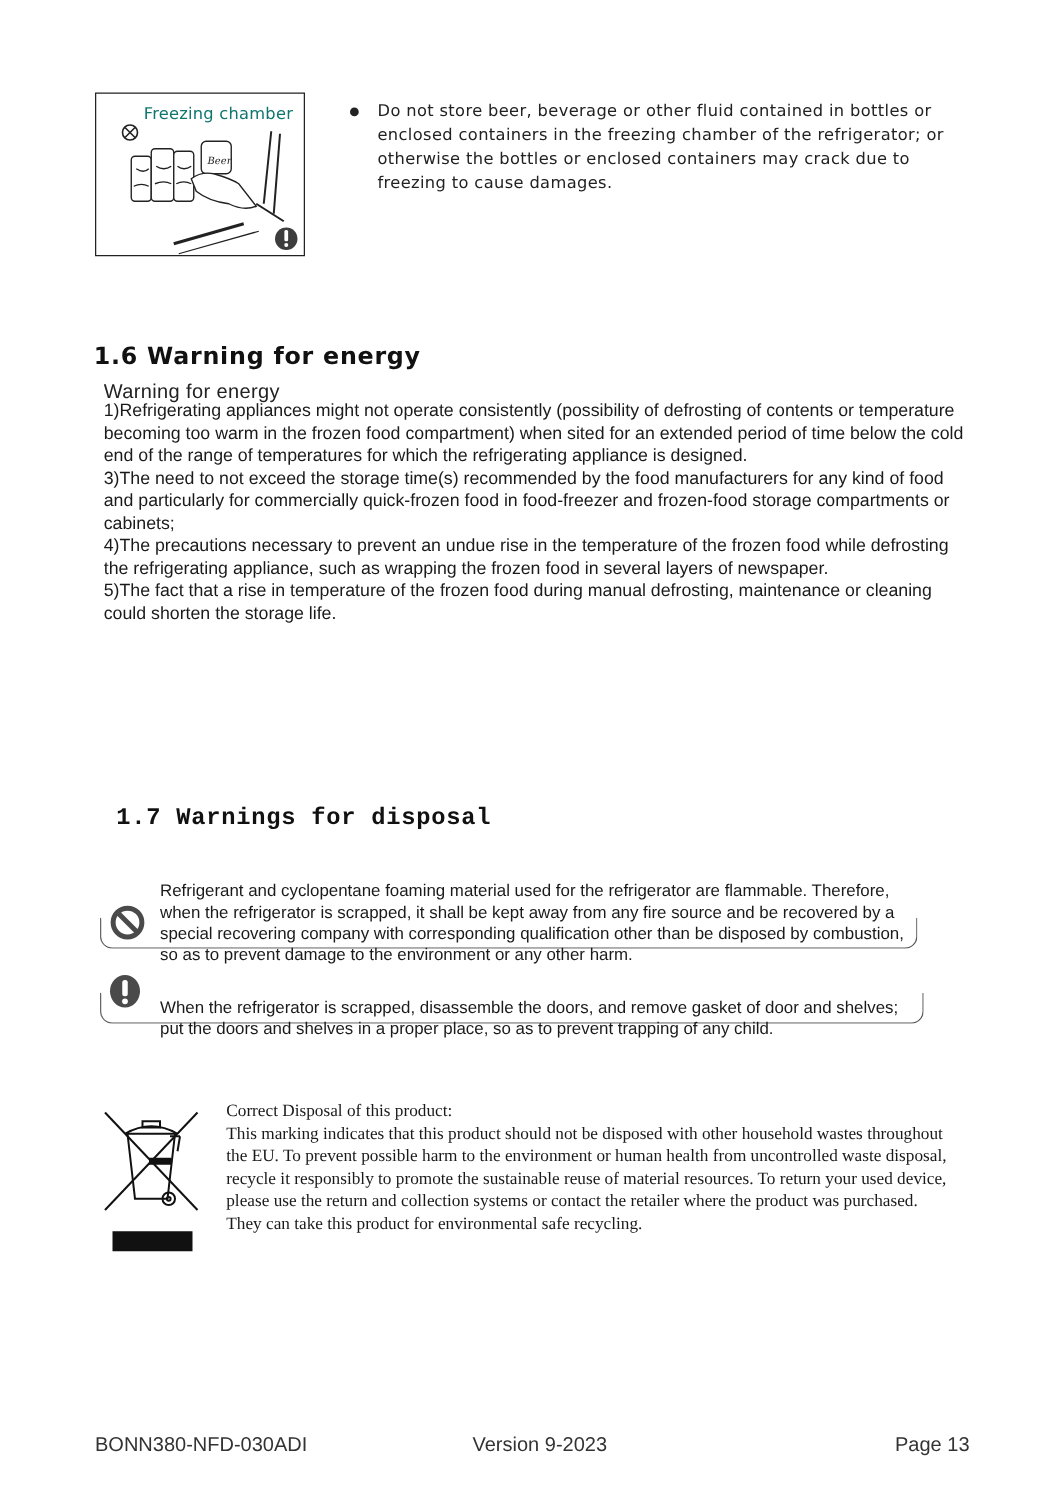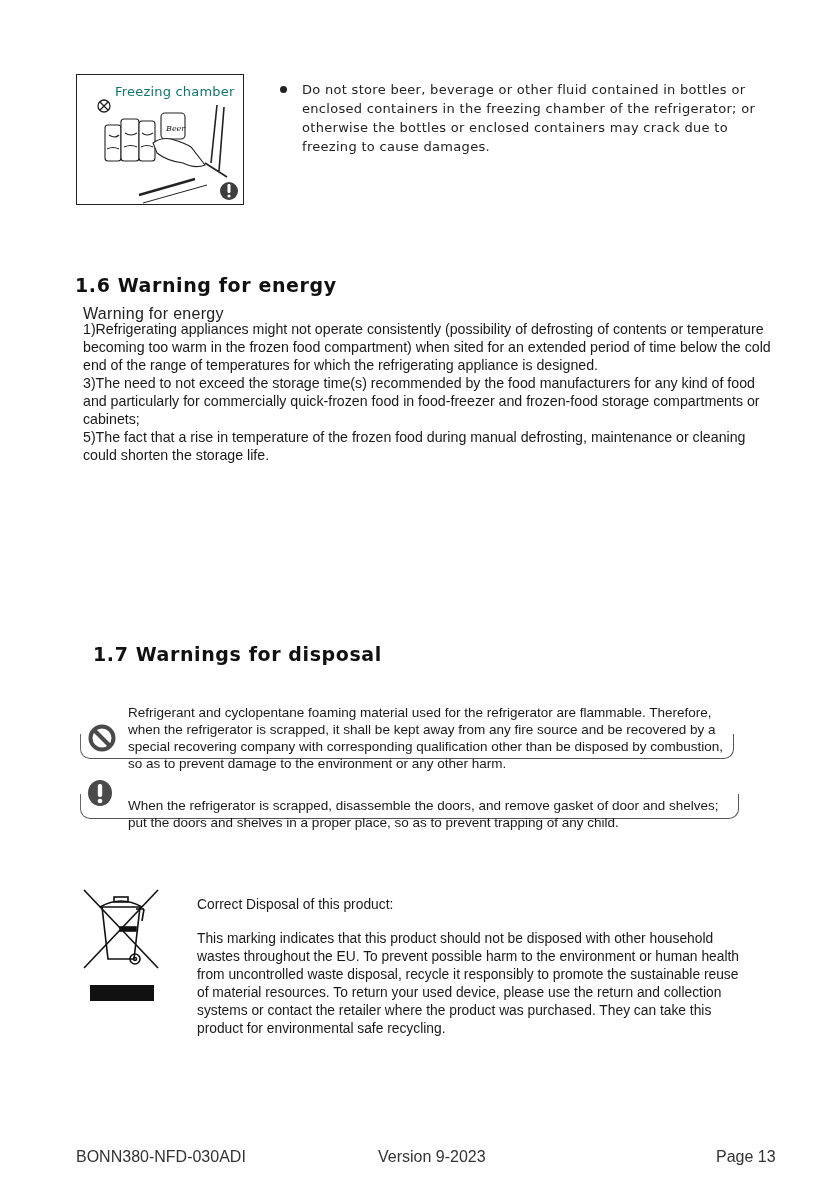--- a/index.html
+++ b/index.html
@@ -10,42 +10,42 @@
   .fig-box { left: 76px; top: 74px; width: 168px; height: 131px; border: 1px solid #222; box-sizing: border-box; }
   .fig-label { position: absolute; left: 38px; top: 9px; font-family: "DejaVu Sans", sans-serif; font-size: 13px; color: #0f766e; letter-spacing: 0.2px; }
   .fig-box svg { position: absolute; left: 0; top: 0; }
 
   .bullet-block { left: 280px; top: 80px; width: 480px; }
   .bullet-dot { position: absolute; left: 0; top: 6px; width: 7px; height: 7px; border-radius: 50%; background: #222; }
   .bullet-text { margin-left: 22px; font-family: "DejaVu Sans", sans-serif; font-size: 13px; line-height: 19px; color: #222; letter-spacing: 0.3px; }
 
   .h-section { font-family: "DejaVu Sans", sans-serif; font-weight: bold; font-size: 19px; color: #111; letter-spacing: 0.6px; }
   .h16 { left: 75px; top: 274px; }
-  .h17 { left: 93px; top: 643px; }
+  .h17 { left: 93px; top: 643px; font-family: Liberation Mono, monospace; }
 
   .sub-title { left: 83px; top: 305px; font-size: 16px; color: #222; letter-spacing: 0.3px; }
 
   .energy-list { left: 83px; top: 320px; width: 690px; font-size: 14.2px; line-height: 18px; color: #1a1a1a; }
   .energy-list p { margin: 0; }
 
   .disp-frame { border-left: 1px solid #555; border-bottom: 1.5px solid #555; border-right: 1px solid #555; border-radius: 0 0 10px 10px; box-sizing: border-box; }
   .frame1 { left: 80px; top: 734px; width: 654px; height: 25px; border-top: none; }
   .frame2 { left: 80px; top: 794px; width: 659px; height: 25px; }
   .frame1, .frame2 { border-left: 1px solid #666; }
 
   .disp-text { font-size: 13.5px; line-height: 17px; color: #1a1a1a; margin-top: 20px; }
   .d1 { left: 128px; top: 684px; width: 600px; }
   .d2 { left: 128px; top: 777px; width: 600px; }
 
   .no-icon { left: 87px; top: 723px; width: 30px; height: 30px; }
   .excl-icon { left: 86px; top: 779px; width: 28px; height: 28px; }
 
   .weee-icon { left: 80px; top: 885px; width: 82px; height: 120px; }
   .weee-text { left: 181px; top: 880px; width: 580px; font-size: 13.8px; line-height: 18px; color: #1a1a1a; }
-  .weee-text p { margin: 16px; }
+  .weee-text p { margin: 0; font-family: Liberation Serif, serif; }
 
   .footer { top: 1148px; font-size: 16px; color: #333; }
   .f-left { left: 76px; }
   .f-mid { left: 378px; }
   .f-right { left: 716px; }
 </style>
 </head>
 <body>
 
 <div class="abs fig-box">
@@ -91,20 +91,21 @@
 <div class="abs bullet-block">
   <span class="bullet-dot"></span>
   <div class="bullet-text">Do not store beer, beverage or other fluid contained in bottles or enclosed containers in the freezing chamber of the refrigerator; or otherwise the bottles or enclosed containers may crack due to freezing to cause damages.</div>
 </div>
 
 <div class="abs h-section h16">1.6 Warning for energy</div>
 <div class="abs sub-title">Warning for energy</div>
 <div class="abs energy-list">
   <p>1)Refrigerating appliances might not operate consistently (possibility of defrosting of contents or temperature becoming too warm in the frozen food  compartment) when sited for an extended period of time below the cold end of the range of temperatures for which the refrigerating appliance is designed.</p>
   <p>3)The need to not exceed the storage time(s) recommended by the food manufacturers for any kind of food and particularly for commercially quick-frozen food in food-freezer and frozen-food storage compartments or cabinets;</p>
+  <p>4)The precautions necessary to prevent an undue rise in the temperature of the frozen food while defrosting the refrigerating appliance, such as wrapping the frozen food in several layers of newspaper.</p>
   <p>5)The fact that a rise in temperature of the frozen food during manual defrosting, maintenance or cleaning could shorten the storage life.</p>
 </div>
 
 <div class="abs h-section h17">1.7 Warnings for disposal</div>
 
 <div class="abs disp-frame frame1"></div>
 <svg class="abs no-icon" viewBox="0 0 30 30">
   <circle cx="15" cy="15" r="11.5" fill="none" stroke="#4a4a4a" stroke-width="4"></circle>
   <line x1="7" y1="7" x2="23" y2="23" stroke="#4a4a4a" stroke-width="4"></line>
 </svg>

